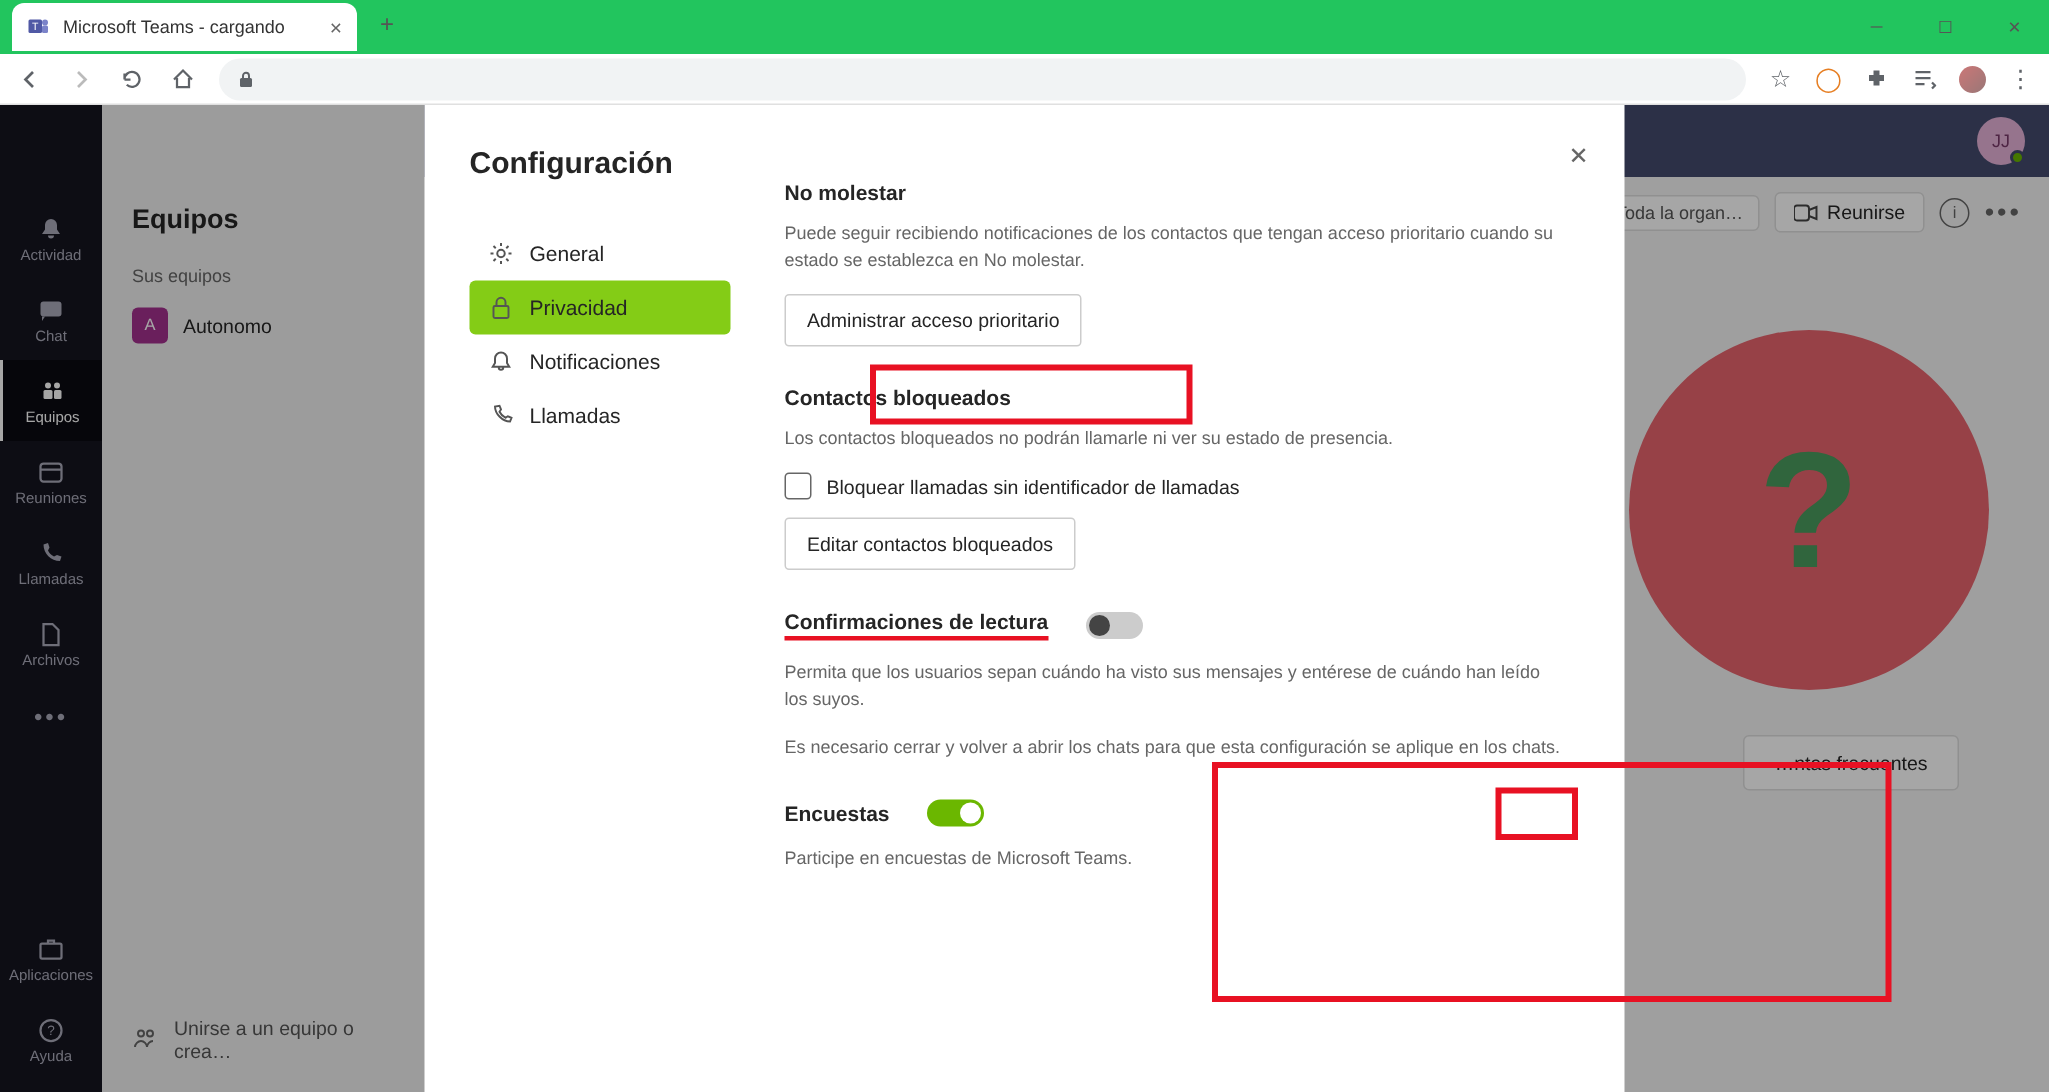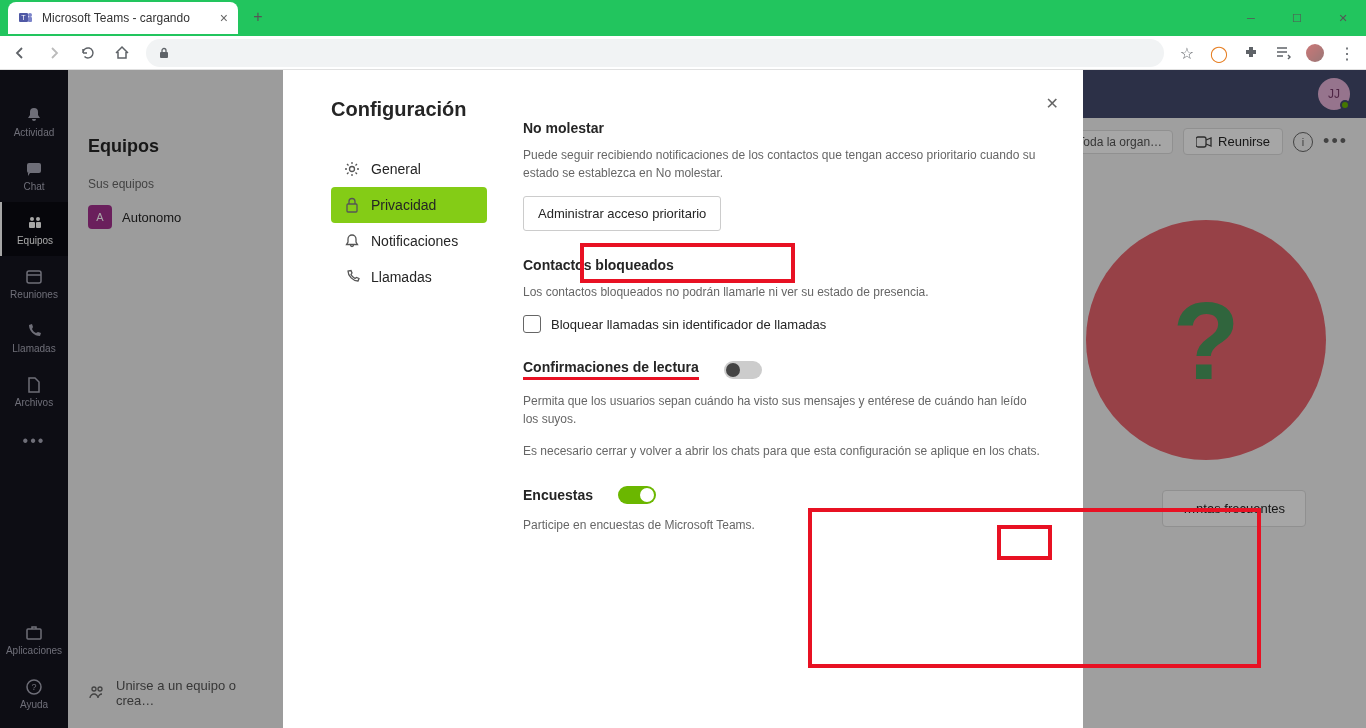--- a/index.html
+++ b/index.html
@@ -18,21 +18,21 @@
 .url-box{flex:1;height:28px;background:#f1f3f4;border-radius:14px;display:flex;align-items:center;padding:0 12px;gap:8px;font-size:13px;color:#5f6368}
 .url-text{color:#202124;white-space:nowrap;overflow:hidden}
 .addr-icons{display:flex;gap:14px;align-items:center}
 .addr-icons span{width:18px;height:18px;display:flex;align-items:center;justify-content:center;color:#5f6368}
 .avatar-small{width:22px;height:22px;border-radius:50%;background:linear-gradient(135deg,#c77 0%,#977 100%)}
 .teams-app{position:absolute;top:70px;left:0;right:0;bottom:0;display:flex;background:#f5f5f5}
 .teams-header{position:absolute;top:70px;left:0;right:0;height:48px;background:#444b6e;z-index:5}
 .teams-header-right{position:absolute;right:16px;top:8px;display:flex;align-items:center;gap:10px}
 .header-avatar{width:32px;height:32px;border-radius:50%;background:#e6b3d9;display:flex;align-items:center;justify-content:center;font-size:12px;color:#7a3a6a;position:relative}
 .presence-dot{position:absolute;bottom:0;right:0;width:10px;height:10px;border-radius:50%;background:#6bb700;border:2px solid #444b6e}
-.left-rail{width:68px;background:#14141f;height:100%;display:flex;flex-direction:column;padding-top:24px;z-index:6;position:relative}
+.left-rail{width:68px;background:#14141f;height:100%;display:flex;flex-direction:column;padding-top:62px;z-index:6;position:relative}
 .rail-item{height:54px;display:flex;flex-direction:column;align-items:center;justify-content:center;color:#a9a9b8;font-size:10px;gap:2px;cursor:pointer}
 .rail-item.active{background:#0a0a12;color:#fff;border-left:2px solid #fff}
 .rail-icon{font-size:18px;height:20px;display:flex;align-items:center}
 .rail-bottom{margin-top:auto;margin-bottom:8px}
 .rail-dots{color:#a9a9b8;padding:14px 0;text-align:center;font-size:16px;letter-spacing:2px}
 .channel-panel{width:215px;background:#f0f0f0;height:100%;padding-top:48px;z-index:6;position:relative}
 .channel-header{padding:18px 20px 14px;font-size:18px;font-weight:700;color:#252525}
 .channel-sub{padding:6px 20px;font-size:12px;color:#666}
 .team-item{display:flex;align-items:center;gap:10px;padding:8px 20px}
 .team-avatar{width:24px;height:24px;border-radius:4px;background:#a4308e;color:#fff;display:flex;align-items:center;justify-content:center;font-size:11px}
@@ -43,21 +43,21 @@
 .main-toolbar{position:absolute;top:58px;right:18px;display:flex;align-items:center;gap:10px}
 .org-chip{background:#fff;border:1px solid #ddd;border-radius:4px;padding:4px 10px;font-size:12px;color:#555;display:flex;align-items:center;gap:6px}
 .meet-btn{background:#fff;border:1px solid #ddd;border-radius:4px;padding:5px 12px;font-size:13px;color:#252525;display:flex;align-items:center;gap:6px}
 .info-icn{width:20px;height:20px;border:1.5px solid #666;border-radius:50%;display:flex;align-items:center;justify-content:center;font-size:11px;color:#666}
 .more-h{font-size:18px;color:#666;letter-spacing:2px}
 .bg-ball{position:absolute;right:40px;top:150px;width:240px;height:240px;border-radius:50%;background:#e8646e;display:flex;align-items:center;justify-content:center}
 .bg-ball::after{content:"?";font-size:110px;font-weight:bold;color:#4a9b5e}
 .faq-btn{position:absolute;right:60px;top:420px;background:#fff;border:1px solid #ddd;border-radius:4px;padding:10px 20px;font-size:13px;color:#252525}
 .dim-overlay{position:absolute;top:70px;left:0;right:0;bottom:0;background:rgba(0,0,0,0.35);z-index:10}
 .settings-modal{position:absolute;top:70px;left:283px;width:800px;bottom:0;background:#fff;z-index:20;display:flex}
-.modal-left{width:220px;padding:28px 0 0 48px}
+.modal-left{width:220px;padding:28px 0 0 30px}
 .modal-title{font-size:20px;font-weight:700;color:#252525;margin-bottom:30px}
 .modal-nav-item{display:flex;align-items:center;gap:10px;padding:10px 12px;font-size:14px;color:#252525;border-radius:4px;margin-right:16px;cursor:pointer}
 .modal-nav-item.active{background:#84cc16}
 .modal-nav-icon{width:18px;display:flex;justify-content:center;color:#555;font-size:14px}
 .modal-right{flex:1;padding:50px 40px 20px 20px;overflow-y:auto}
 .modal-close{position:absolute;top:24px;right:24px;font-size:16px;color:#666;cursor:pointer}
 .sect-head{font-size:14px;font-weight:700;color:#252525;margin-bottom:10px}
 .sect-desc{font-size:12px;color:#666;line-height:1.5;margin-bottom:14px}
 .action-btn{border:1px solid #ccc;background:#fff;border-radius:3px;padding:9px 14px;font-size:13px;color:#252525;display:inline-block;cursor:pointer}
 .check-row{display:flex;align-items:center;gap:10px;font-size:13px;color:#252525;margin:12px 0}
@@ -328,20 +328,21 @@
       <div class="action-btn">Administrar acceso prioritario</div>
     </div>
 
     <div class="sect">
       <div class="sect-head">Contactos bloqueados</div>
       <div class="sect-desc">Los contactos bloqueados no podrán llamarle ni ver su estado de presencia.</div>
       <div class="check-row">
         <span class="checkbox"></span>
         <span>Bloquear llamadas sin identificador de llamadas</span>
       </div>
+      <div class="action-btn">Editar contactos bloqueados</div>
     </div>
 
     <div class="sect">
       <div class="toggle-row">
         <span class="sect-head underline-red" style="margin-bottom:0">Confirmaciones de lectura</span>
         <div class="toggle off-dark">
             <div class="knob"></div>
           </div>
       </div>
       <div class="sect-desc" style="margin-top:12px">Permita que los usuarios sepan cuándo ha visto sus mensajes y entérese de cuándo han leído los suyos.</div>

